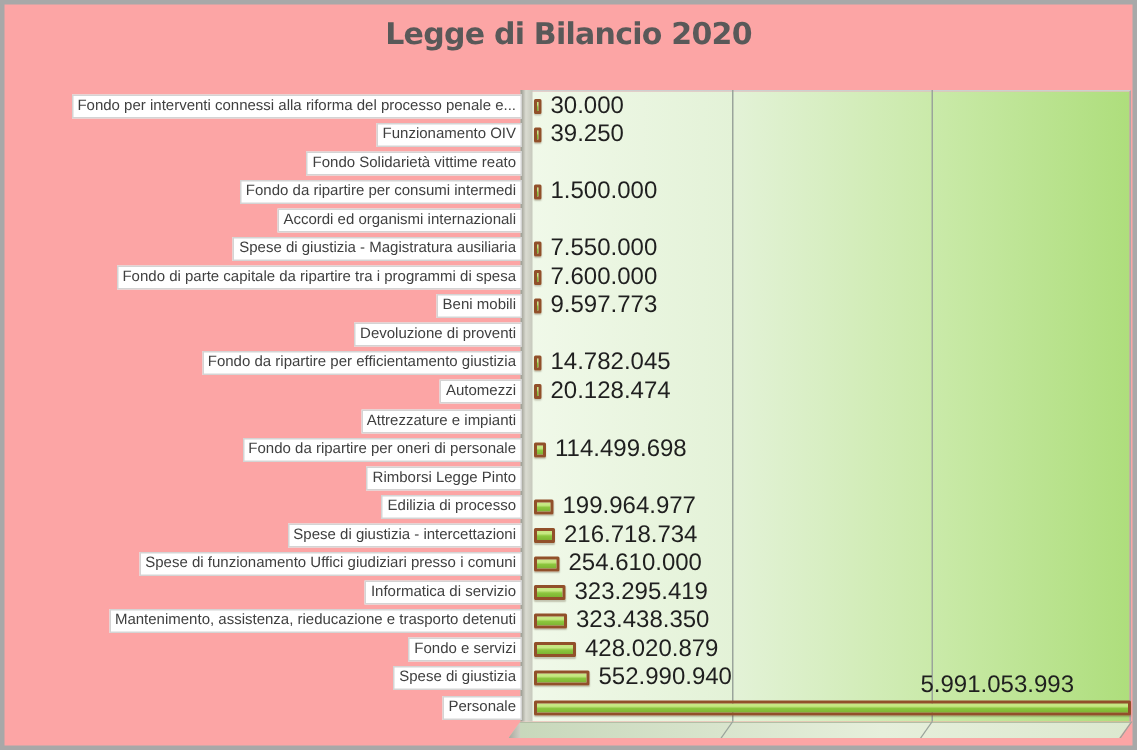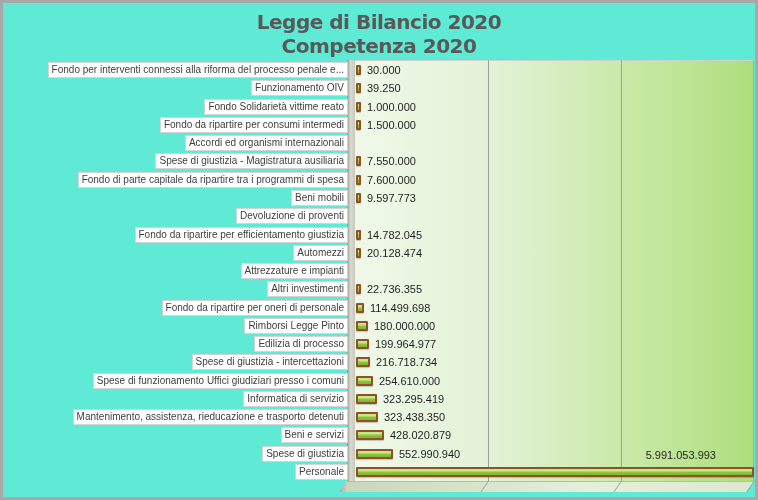--- a/index.html
+++ b/index.html
@@ -1,18 +1,18 @@
 <!DOCTYPE html>
 <html style="--frame-border: #a8a8a8; --title-color: #595959; --label-text: #3f3f3f; --label-box-border: #d4d4d4; --value-text: #1f1f1f; --bar-fill: #8cc63e; --bar-light: #c6e882; --bar-border: #91502a; --plot-bg-left: #f1f9ea; --plot-bg-right: #aede7c; --gridline: #9aa49b; --wall-dark: #96968c; --wall-light: #dadbd1; --floor-left: #c7d7ba; --floor-right: #e6efdb;"><head>
 <meta charset="utf-8">
 <style>
   html,body{margin:0;padding:0;background:#fff;}
   .frame{
     position:relative; width:758px; height:500px; box-sizing:border-box;
-    border:3px solid var(--frame-border,#a8a8a8); background:#5eead4; overflow:hidden;
+    border:3px solid var(--frame-border,#a8a8a8); background:#fca5a5; overflow:hidden;
     font-family:"Liberation Sans", sans-serif;
   }
   .title-block{position:absolute; top:7px; left:0; width:752px; text-align:center;}
   .chart-title,.chart-subtitle{
     font-family:"DejaVu Sans", sans-serif; font-weight:bold; font-size:20px;
     line-height:24px; color:var(--title-color,#595959); letter-spacing:-0.5px;
   }
   .chart{position:absolute; left:0px; top:57px; width:636px; height:434px;}
   .plot-bg{
     position:absolute; left:344px; top:0; width:407px; height:421px;
@@ -51,31 +51,30 @@
     white-space:nowrap;
   }
   .bar-zone{flex:1 1 auto; display:flex; align-items:center; padding-left:8px; min-width:0;}
   .bar{
     height:10px; box-sizing:border-box; flex:none;
     border:2px solid var(--bar-border,#91502a); border-radius:1px;
     background:linear-gradient(180deg, var(--bar-light,#c6e882) 0%, var(--bar-light,#c6e882) 30%, var(--bar-fill,#8cc63e) 55%, #7db432 100%);
     box-shadow:0 1px 1px rgba(60,40,10,0.25);
   }
   .val{
-    margin-left:6px; font-size:11px; color:var(--value-text,#1f1f1f); white-space:nowrap; flex:none;
+    margin-left:6px; font-size:16px; color:var(--value-text,#1f1f1f); white-space:nowrap; flex:none;
   }
   .val.val-inside{position:absolute; right:39px; top:-14px; margin-left:10px;}
 </style>
 </head>
 <body>
 
 <div class="frame">
   <div class="title-block">
     <div class="chart-title">Legge di Bilancio 2020</div>
-    <div class="chart-subtitle">Competenza 2020</div>
   </div>
   <div class="chart">
     <div class="plot-bg"></div>
     <div id="gridlines">
         <div class="gridline" style="left: 485px;"></div>
         <div class="gridline" style="left: 618px;"></div>
       </div>
     <div class="wall"></div>
     <div class="wall-foot"></div>
     <div class="floor"></div>
@@ -94,24 +93,20 @@
         </div>
         <div class="row">
           <div class="cat-zone"><span class="cat-box">Funzionamento OIV</span></div>
           <div class="bar-zone">
             <div class="bar" style="width: 5px;"></div>
             <span class="val">39.250</span>
           </div>
         </div>
         <div class="row">
           <div class="cat-zone"><span class="cat-box">Fondo Solidarietà vittime reato</span></div>
-          <div class="bar-zone">
-            <div class="bar" style="width: 5px;"></div>
-            <span class="val">1.000.000</span>
-          </div>
         </div>
         <div class="row">
           <div class="cat-zone"><span class="cat-box">Fondo da ripartire per consumi intermedi</span></div>
           <div class="bar-zone">
             <div class="bar" style="width: 5px;"></div>
             <span class="val">1.500.000</span>
           </div>
         </div>
         <div class="row">
           <div class="cat-zone"><span class="cat-box">Accordi ed organismi internazionali</span></div>
@@ -149,41 +144,30 @@
         </div>
         <div class="row">
           <div class="cat-zone"><span class="cat-box">Automezzi</span></div>
           <div class="bar-zone">
             <div class="bar" style="width: 5px;"></div>
             <span class="val">20.128.474</span>
           </div>
         </div>
         <div class="row">
           <div class="cat-zone"><span class="cat-box">Attrezzature e impianti</span></div>
-        </div>
-        <div class="row">
-          <div class="cat-zone"><span class="cat-box">Altri investimenti</span></div>
-          <div class="bar-zone">
-            <div class="bar" style="width: 5px;"></div>
-            <span class="val">22.736.355</span>
-          </div>
         </div>
         <div class="row">
           <div class="cat-zone"><span class="cat-box">Fondo da ripartire per oneri di personale</span></div>
           <div class="bar-zone">
             <div class="bar" style="width: 8px;"></div>
             <span class="val">114.499.698</span>
           </div>
         </div>
         <div class="row">
           <div class="cat-zone"><span class="cat-box">Rimborsi Legge Pinto</span></div>
-          <div class="bar-zone">
-            <div class="bar" style="width: 12px;"></div>
-            <span class="val">180.000.000</span>
-          </div>
         </div>
         <div class="row">
           <div class="cat-zone"><span class="cat-box">Edilizia di processo</span></div>
           <div class="bar-zone">
             <div class="bar" style="width: 13px;"></div>
             <span class="val">199.964.977</span>
           </div>
         </div>
         <div class="row">
           <div class="cat-zone"><span class="cat-box">Spese di giustizia - intercettazioni</span></div>
@@ -207,21 +191,21 @@
           </div>
         </div>
         <div class="row">
           <div class="cat-zone"><span class="cat-box">Mantenimento, assistenza, rieducazione e trasporto detenuti</span></div>
           <div class="bar-zone">
             <div class="bar" style="width: 22px;"></div>
             <span class="val">323.438.350</span>
           </div>
         </div>
         <div class="row">
-          <div class="cat-zone"><span class="cat-box">Beni e servizi</span></div>
+          <div class="cat-zone"><span class="cat-box">Fondo e servizi</span></div>
           <div class="bar-zone">
             <div class="bar" style="width: 28px;"></div>
             <span class="val">428.020.879</span>
           </div>
         </div>
         <div class="row">
           <div class="cat-zone"><span class="cat-box">Spese di giustizia</span></div>
           <div class="bar-zone">
             <div class="bar" style="width: 37px;"></div>
             <span class="val">552.990.940</span>

